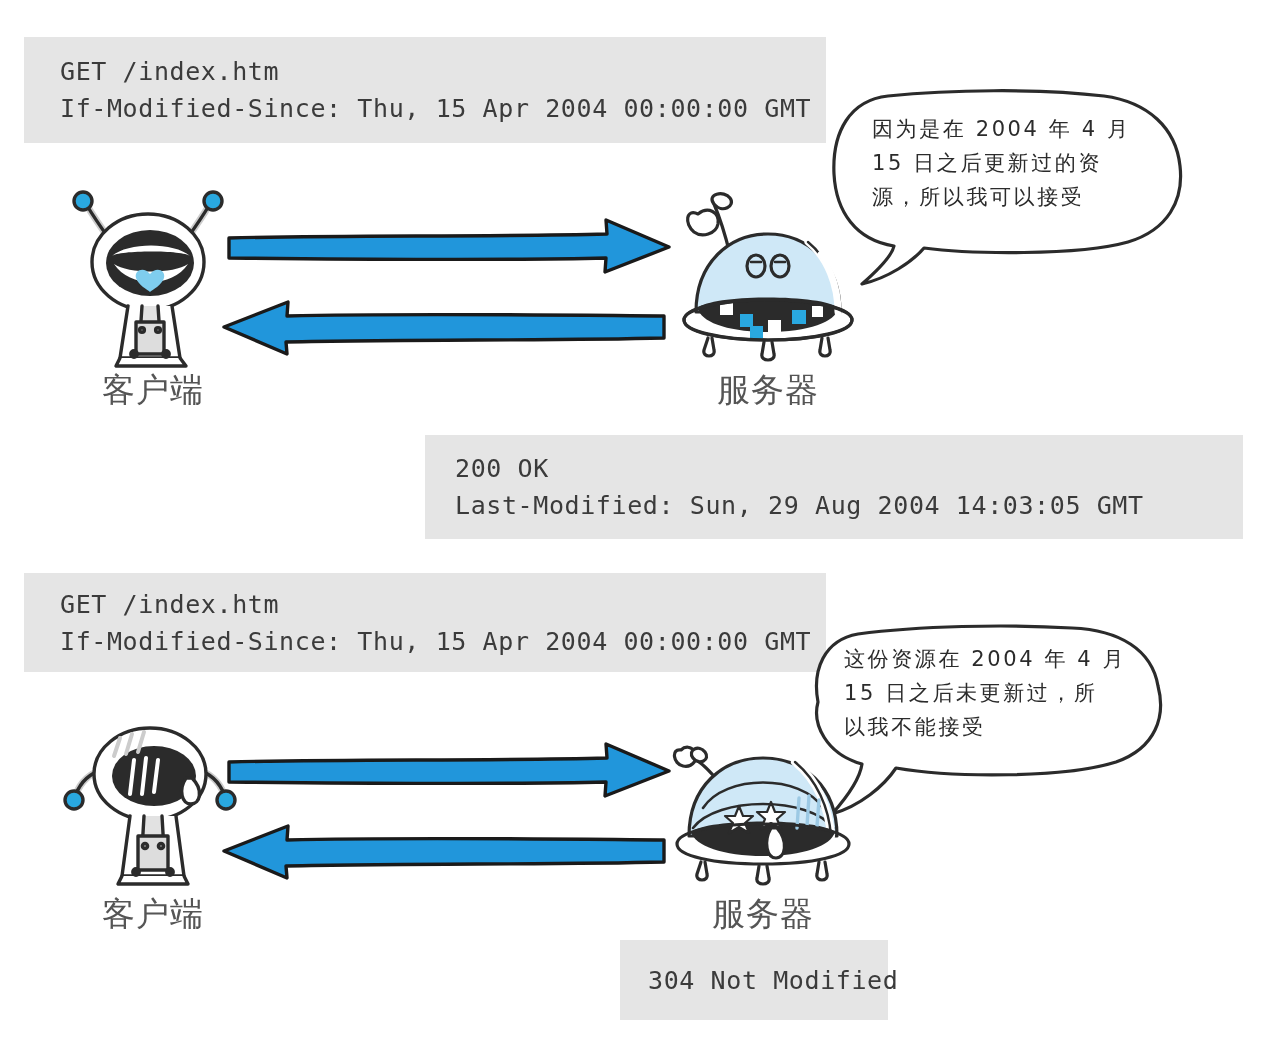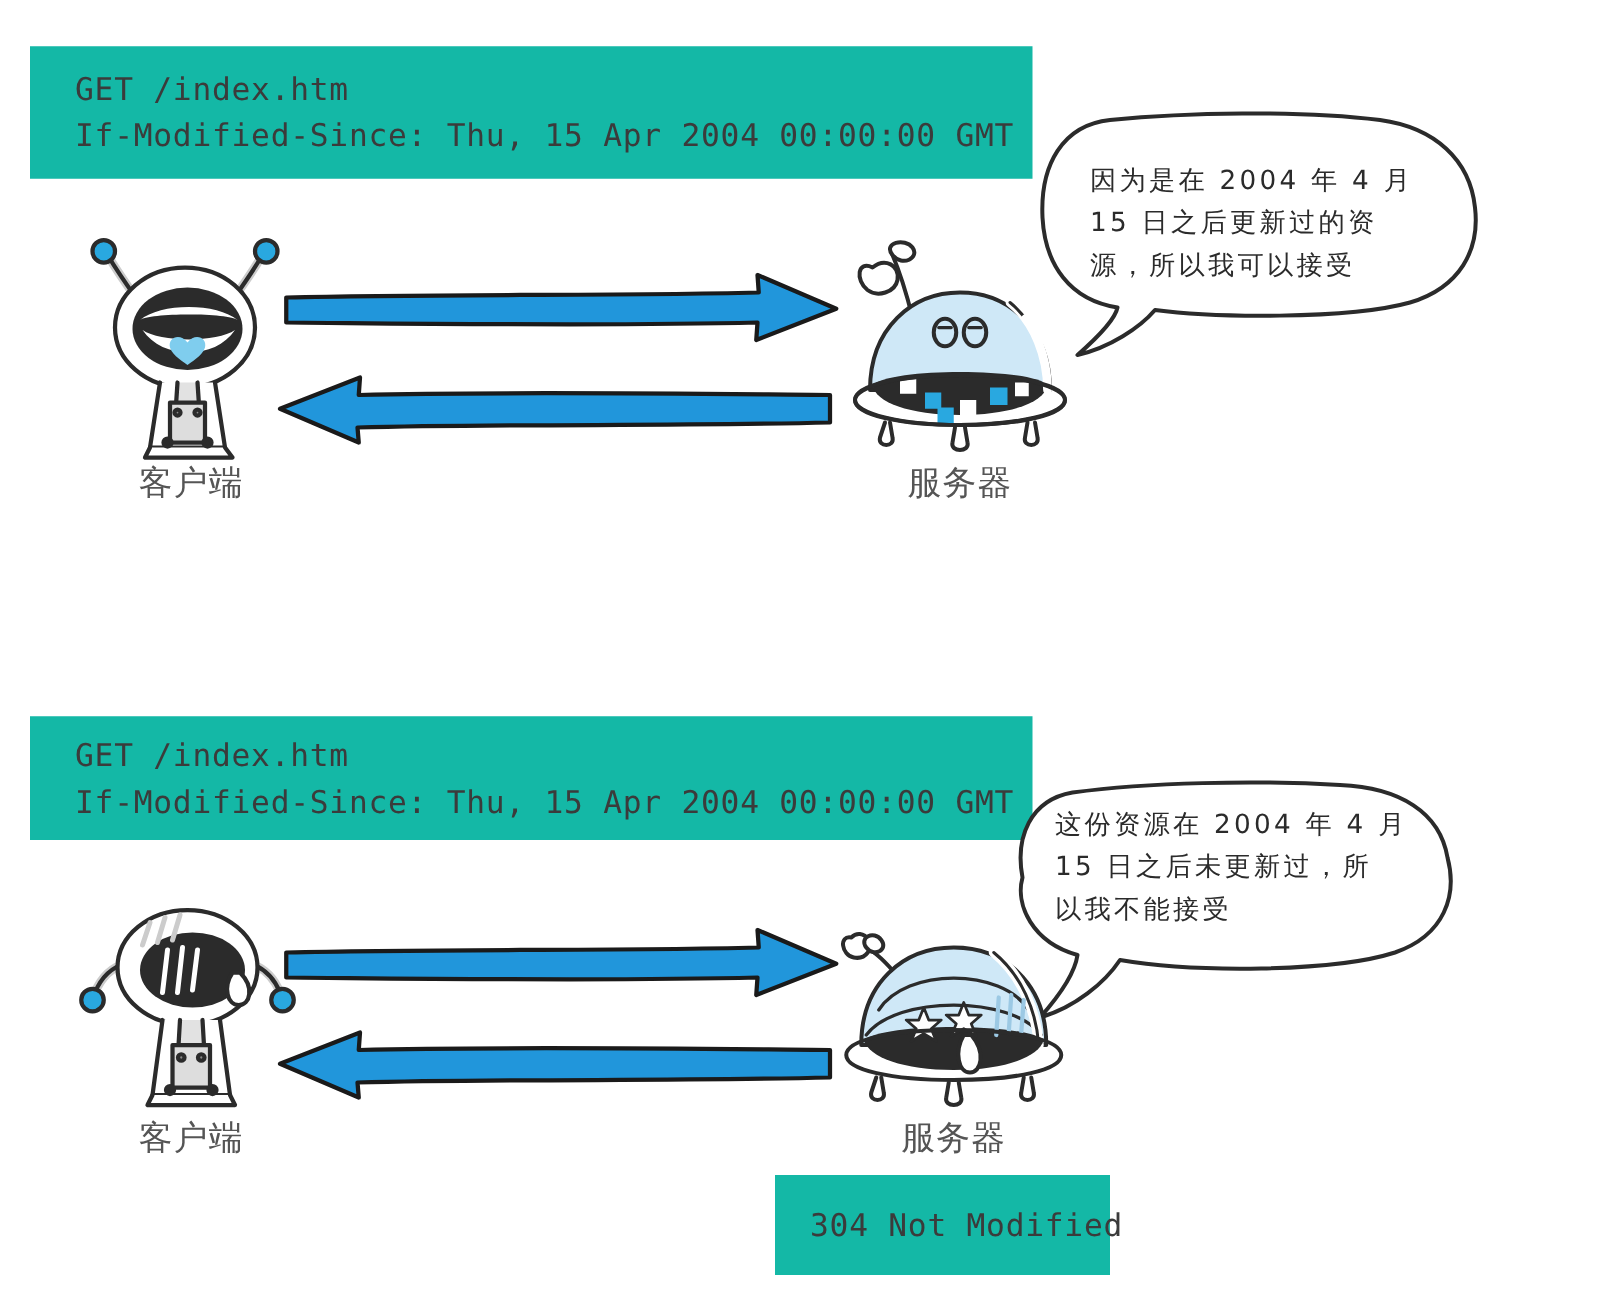--- a/index.html
+++ b/index.html
@@ -15,21 +15,21 @@
     position: relative;
     width: 1288px;
     height: 1042px;
     background: #ffffff;
     overflow: hidden;
   }
 
   
   .msg-panel {
     position: absolute;
-    background: #14b8a6;
+    background: #e5e5e5;
     box-sizing: border-box;
     display: flex;
     flex-direction: column;
     justify-content: center;
   }
   .msg-line {
     font-family: "DejaVu Sans Mono", "Liberation Mono", monospace;
     font-size: 25px;
     letter-spacing: 0.6px;
     color: #3b3b3b;
@@ -55,34 +55,34 @@
   .bubble-text {
     position: absolute;
     font-family: "DejaVu Sans", sans-serif;
     font-size: 21px;
     color: #2b2b2b;
     line-height: 1.62;
     letter-spacing: 2.6px;
     white-space: pre-line;
   }
   #bubble-1 { left: 828px; top: 88px;  width: 360px; height: 200px; }
-  #bubble-1 .bubble-text { left: 44px; top: 24px; width: 290px; margin-top: 15px; }
+  #bubble-1 .bubble-text { left: 44px; top: 24px; width: 290px; }
   #bubble-2 { left: 804px; top: 620px; width: 366px; height: 200px; }
   #bubble-2 .bubble-text { left: 40px; top: 22px; width: 300px; }
 
   
   .actor {
     position: absolute;
   }
   .actor-label {
     position: absolute;
     width: 100%;
     text-align: center;
     font-family: "DejaVu Sans", sans-serif;
-    font-size: 27px;
+    font-size: 33px;
     color: #555555;
     letter-spacing: 1px;
   }
   #client-1 { left: 58px;  top: 190px; width: 190px; height: 230px; }
   #server-1 { left: 668px; top: 190px; width: 200px; height: 230px; }
   #client-2 { left: 58px;  top: 712px; width: 190px; height: 232px; }
   #server-2 { left: 663px; top: 712px; width: 200px; height: 232px; }
   #client-1 .actor-label, #server-1 .actor-label { top: 178px; }
   #client-2 .actor-label, #server-2 .actor-label { top: 180px; }
 
@@ -195,20 +195,24 @@
                C 260 43, 120 41, 4 40 Z" fill="#2196db" stroke="#1a1a1a" stroke-width="3.4" stroke-linejoin="round"></path>
     </svg>
   </div>
   <div class="arrow" id="arrow-res-1">
     <svg width="450" height="60" viewBox="0 0 450 60">
       <path d="M446 40 C 330 43, 190 41, 68 44 L 69 56 L 6 29 L 70 4 L 69 18
                C 190 15, 330 17, 446 18 Z" fill="#2196db" stroke="#1a1a1a" stroke-width="3.4" stroke-linejoin="round"></path>
     </svg>
   </div>
 
+  <div class="msg-panel" id="panel-res-1">
+    <div class="msg-line">200 OK</div>
+    <div class="msg-line">Last-Modified: Sun, 29 Aug 2004 14:03:05 GMT</div>
+  </div>
 
   <div class="msg-panel" id="panel-req-2">
     <div class="msg-line">GET /index.htm</div>
     <div class="msg-line">If-Modified-Since: Thu, 15 Apr 2004 00:00:00 GMT</div>
   </div>
 
   <div class="bubble" id="bubble-2">
     <svg width="366" height="200" viewBox="0 0 366 200">
       <path d="M54 14 C 20 20, 8 50, 14 82 C 8 104, 22 134, 58 144
                C 56 158, 44 176, 28 194 C 56 186, 80 166, 92 148

